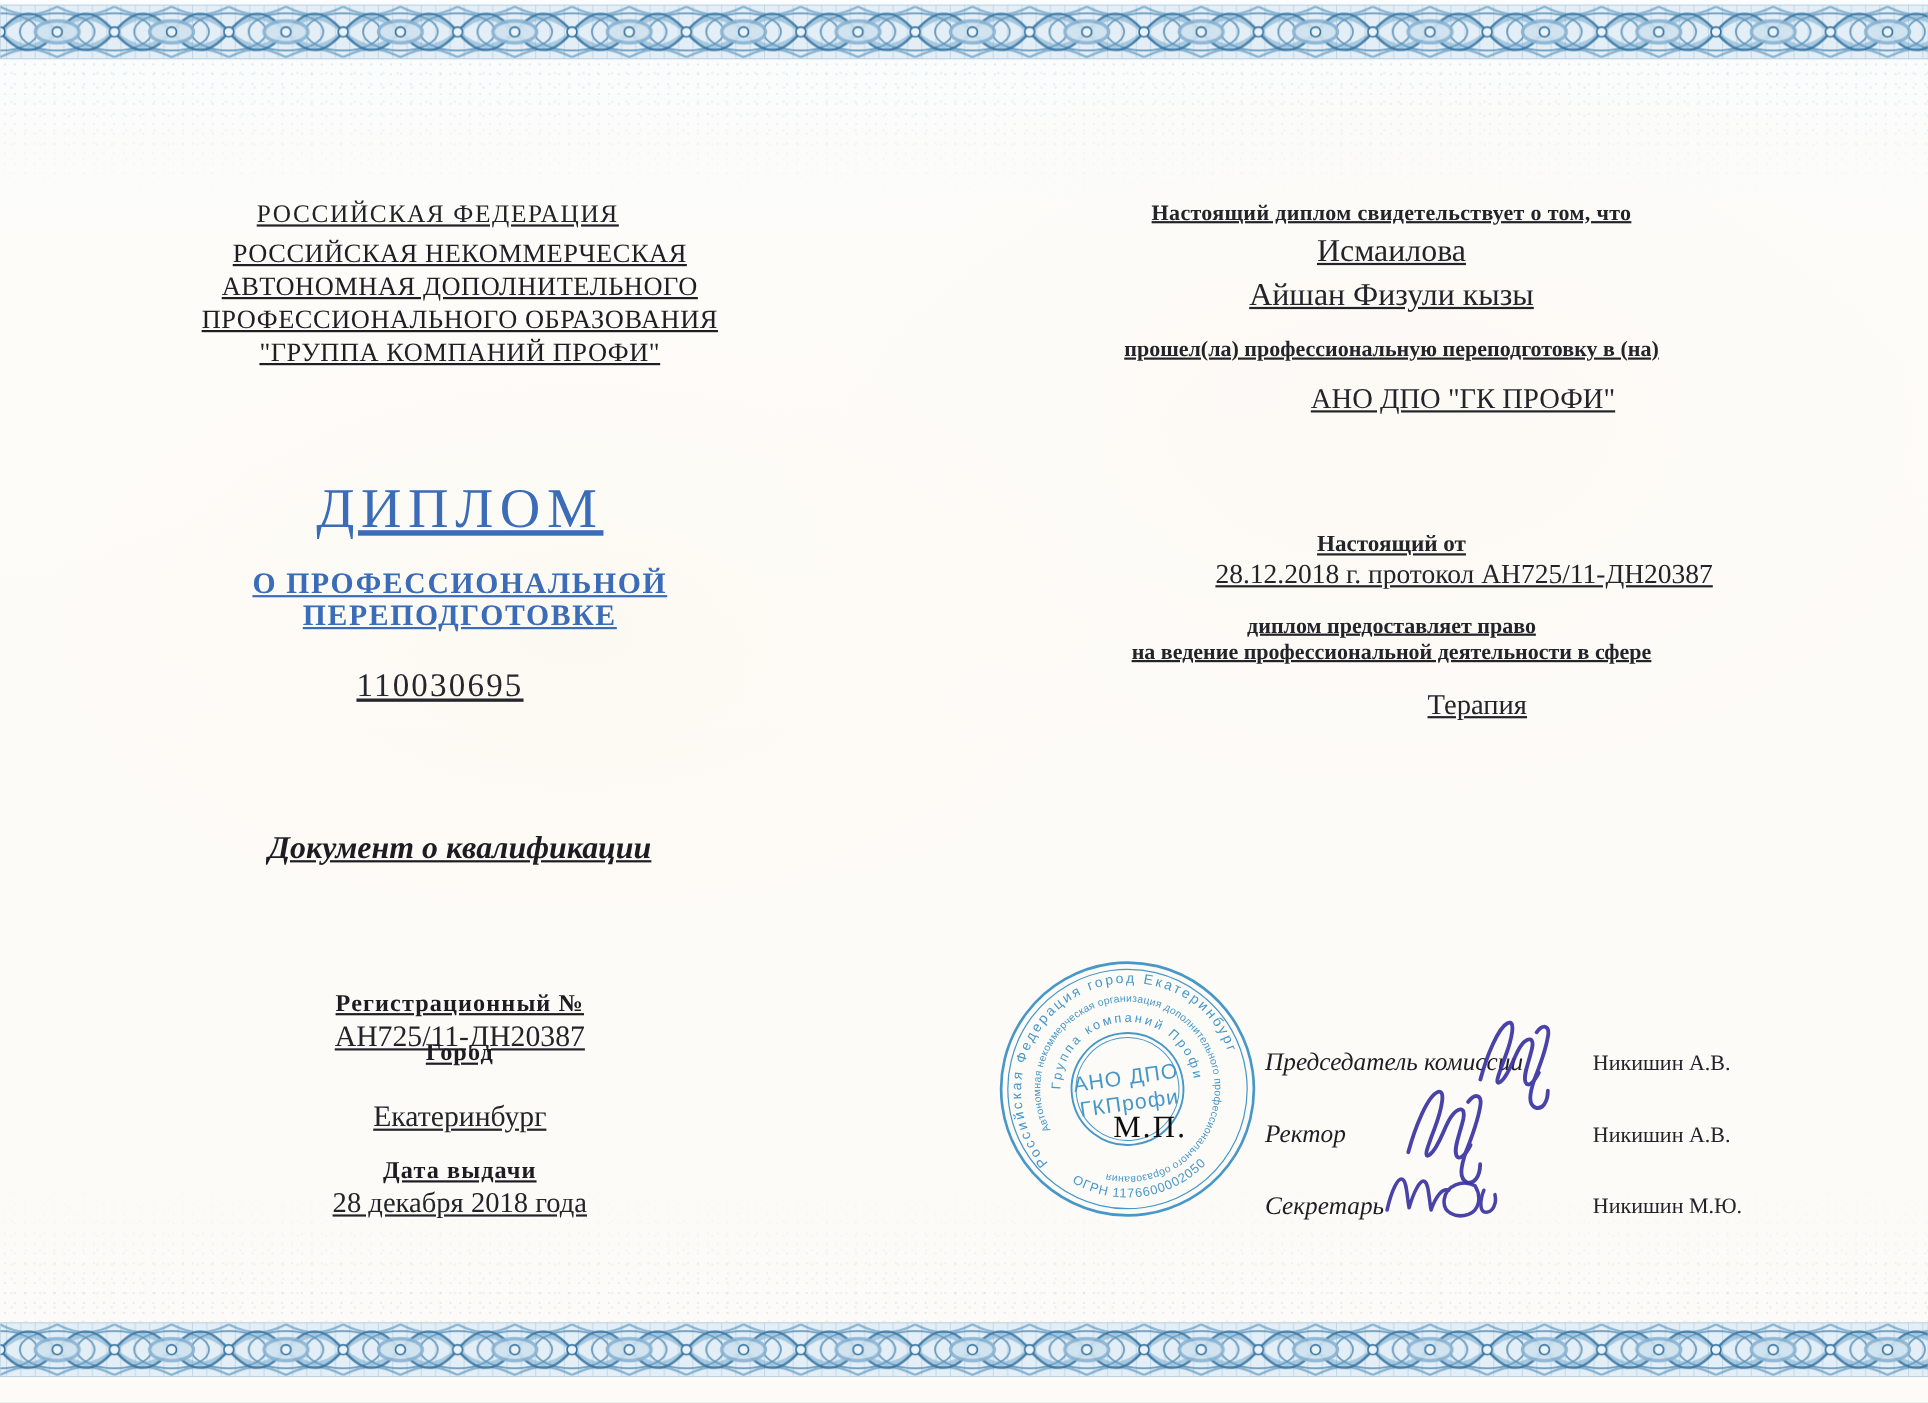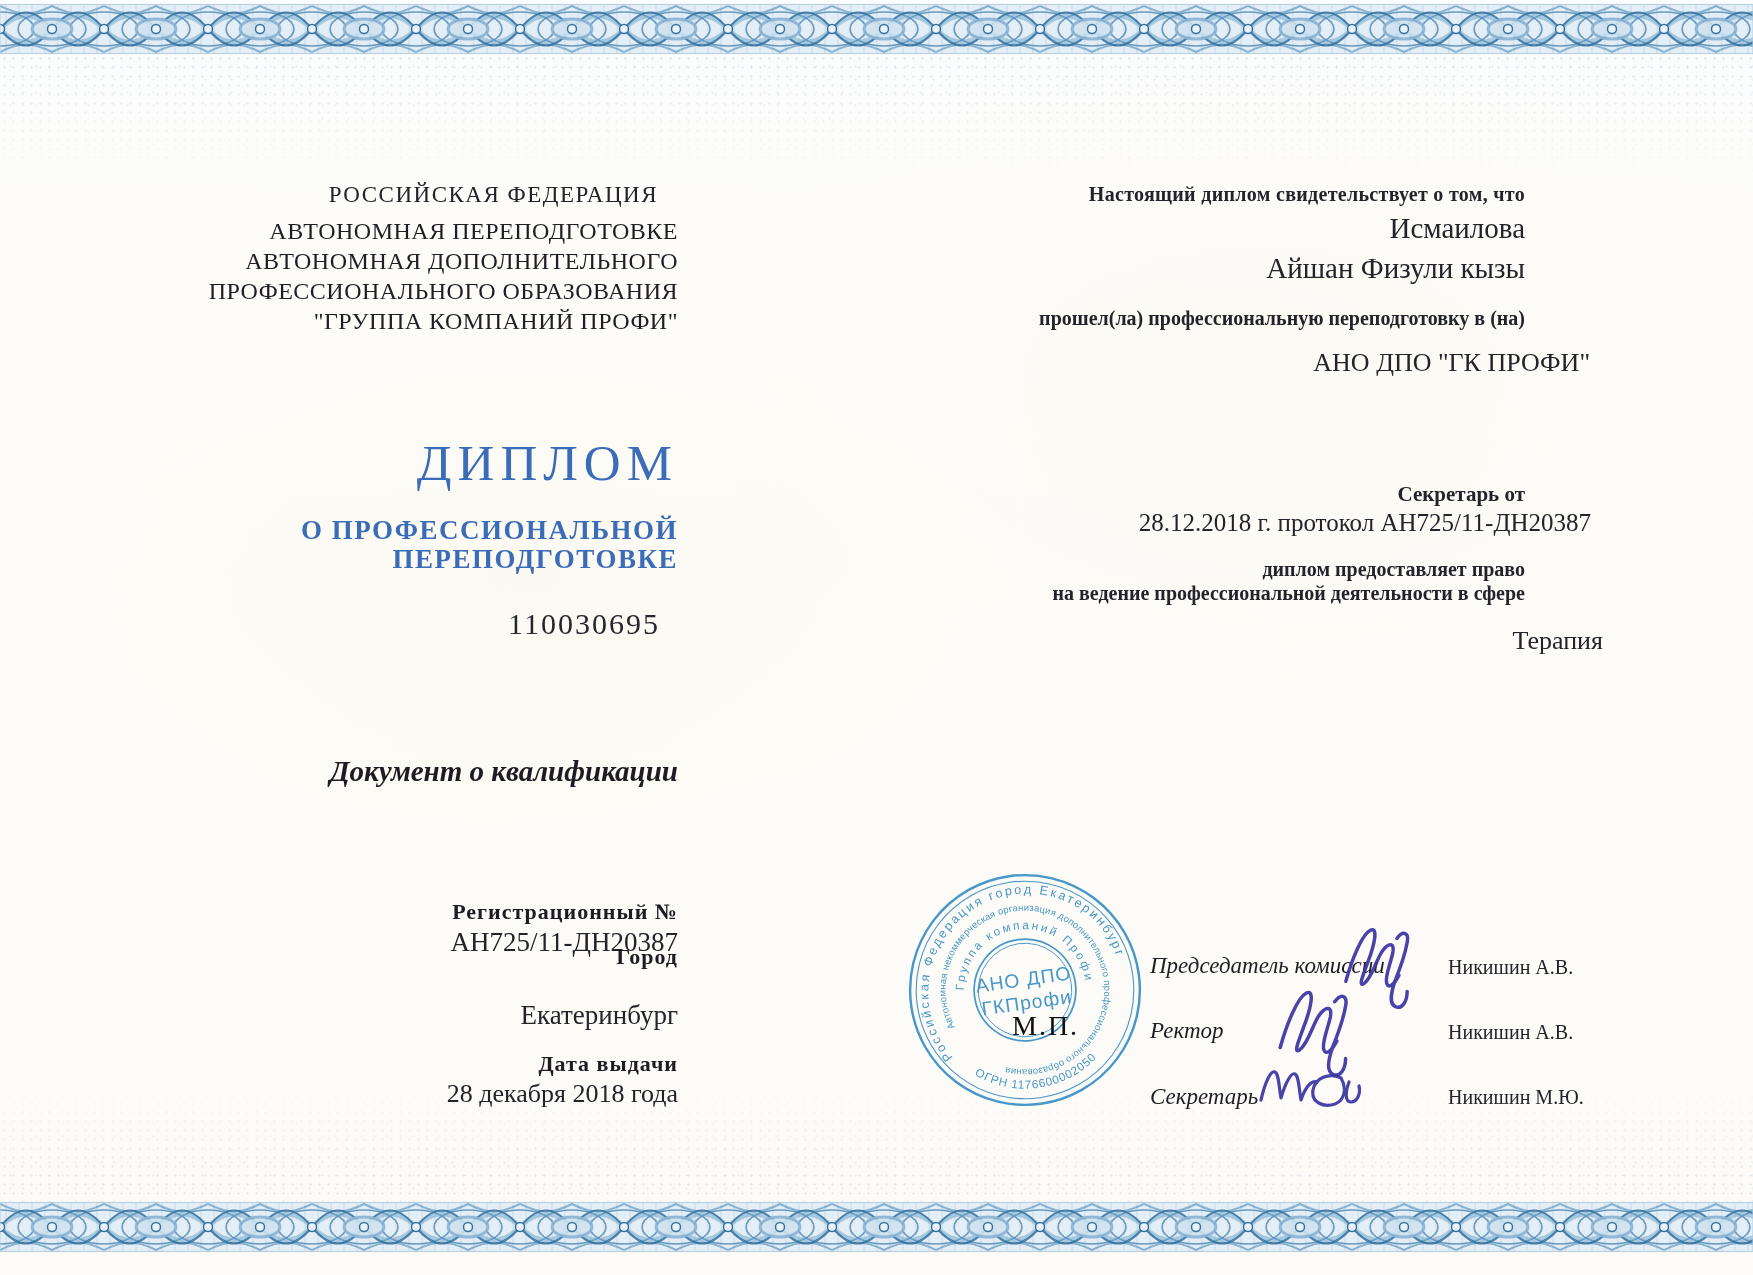--- a/index.html
+++ b/index.html
@@ -22,21 +22,21 @@
     background-size:9px 9px, 13px 13px; background-position:0 0, 4px 6px; }
   .texture-top { top:54px; height:130px;
     -webkit-mask-image:linear-gradient(180deg, rgba(0,0,0,.95), transparent);
     mask-image:linear-gradient(180deg, rgba(0,0,0,.95), transparent); }
   .texture-bottom { top:1072px; height:130px;
     -webkit-mask-image:linear-gradient(0deg, rgba(0,0,0,.9), transparent);
     mask-image:linear-gradient(0deg, rgba(0,0,0,.9), transparent); }
 
   .col-left  { position:absolute; left:158px;  top:0; width:520px;  height:1275px; }
   .col-right { position:absolute; left:1005px; top:0; width:520px; height:1105px; }
-  .col-left .abs, .col-right .abs { left:0; right:0; text-align:right; }
+  .col-left .abs, .col-right .abs { left:0; right:0; text-align:center;text-decoration:underline; }
 
   .country   { top:182px; font-size:23px; letter-spacing:1.5px; transform:translateX(-20px); color:#222228; }
   .org-line  { font-size:24px; letter-spacing:.5px; color:#1e1e24; }
   .org-1 { top:218px; } .org-2 { top:248px; } .org-3 { top:278px; } .org-4 { top:308px; }
 
   .diploma-title { top:438px; font-size:51px; letter-spacing:6px; color:#3a6cb8; line-height:1; }
   .diploma-sub   { font-size:27px; font-weight:bold; letter-spacing:1.5px; color:#3a6cb8; }
   .sub-1 { top:515px; } .sub-2 { top:544px; }
   .blank-number  { top:607px; font-size:30px; letter-spacing:2px; color:#26262e; transform:translateX(-18px); }
   .qual-note     { top:755px; font-size:29px; font-style:italic; font-weight:bold; color:#1c1c22; }
@@ -111,21 +111,21 @@
   <svg class="band band-bottom" viewBox="0 0 1753 50" preserveAspectRatio="none">
     <rect width="1753" height="50" fill="url(#guil)"></rect>
     <rect x="0" y="0.5" width="1753" height="49" fill="none" stroke="#b7cede" stroke-width="1"></rect>
   </svg>
 
   <div class="texture texture-top"></div>
   <div class="texture texture-bottom"></div>
 
   <div class="col-left">
     <div class="abs country">РОССИЙСКАЯ ФЕДЕРАЦИЯ</div>
-    <div class="abs org-line org-1">АВТОНОМНАЯ ПЕРЕПОДГОТОВКЕ</div>
+    <div class="abs org-line org-1">РОССИЙСКАЯ НЕКОММЕРЧЕСКАЯ</div>
     <div class="abs org-line org-2">АВТОНОМНАЯ ДОПОЛНИТЕЛЬНОГО</div>
     <div class="abs org-line org-3">ПРОФЕССИОНАЛЬНОГО ОБРАЗОВАНИЯ</div>
     <div class="abs org-line org-4">"ГРУППА КОМПАНИЙ ПРОФИ"</div>
     <div class="abs diploma-title">ДИПЛОМ</div>
     <div class="abs diploma-sub sub-2">ПЕРЕПОДГОТОВКЕ</div>
     <div class="abs diploma-sub sub-1">О ПРОФЕССИОНАЛЬНОЙ</div>
     <div class="abs blank-number">110030695</div>
     <div class="abs qual-note">Документ о квалификации</div>
     <div class="abs small-label reg-label">Регистрационный №</div>
     <div class="abs value-line reg-value">АН725/11-ДН20387</div>
@@ -134,21 +134,21 @@
     <div class="abs small-label date-label">Дата выдачи</div>
     <div class="abs value-line date-value">28 декабря 2018 года</div>
   </div>
 
   <div class="col-right">
     <div class="abs statement">Настоящий диплом свидетельствует о том, что</div>
     <div class="abs holder holder-1">Исмаилова</div>
     <div class="abs holder holder-2">Айшан Физули кызы</div>
     <div class="abs completion">прошел(ла) профессиональную переподготовку в (на)</div>
     <div class="abs institution">АНО ДПО "ГК ПРОФИ"</div>
-    <div class="abs decision-label">Секретарь от</div>
+    <div class="abs decision-label">Настоящий от</div>
     <div class="abs decision-value">28.12.2018 г. протокол АН725/11-ДН20387</div>
     <div class="abs rights rights-1">диплом предоставляет право</div>
     <div class="abs rights rights-2">на ведение профессиональной деятельности в сфере</div>
     <div class="abs field">Терапия</div>
   </div>
 
   <svg class="seal" viewBox="0 0 240 240">
     <defs>
       <path id="sealOuterTop" d="M 40.6 175.7 A 97 97 0 0 1 199.4 64.4 A 97 97 0 0 1 40.6 175.7" fill="none"></path>
       <path id="sealOuterBottom" d="M 55.1 192.1 A 97 97 0 0 0 184.9 192.1" fill="none"></path>

